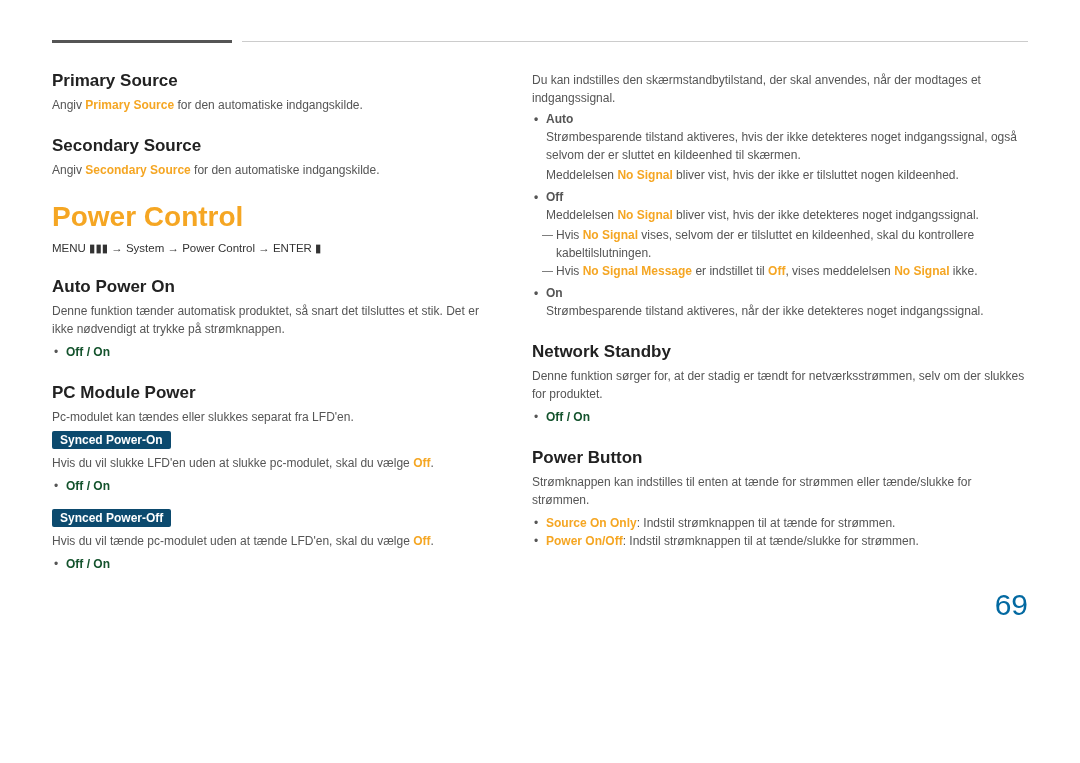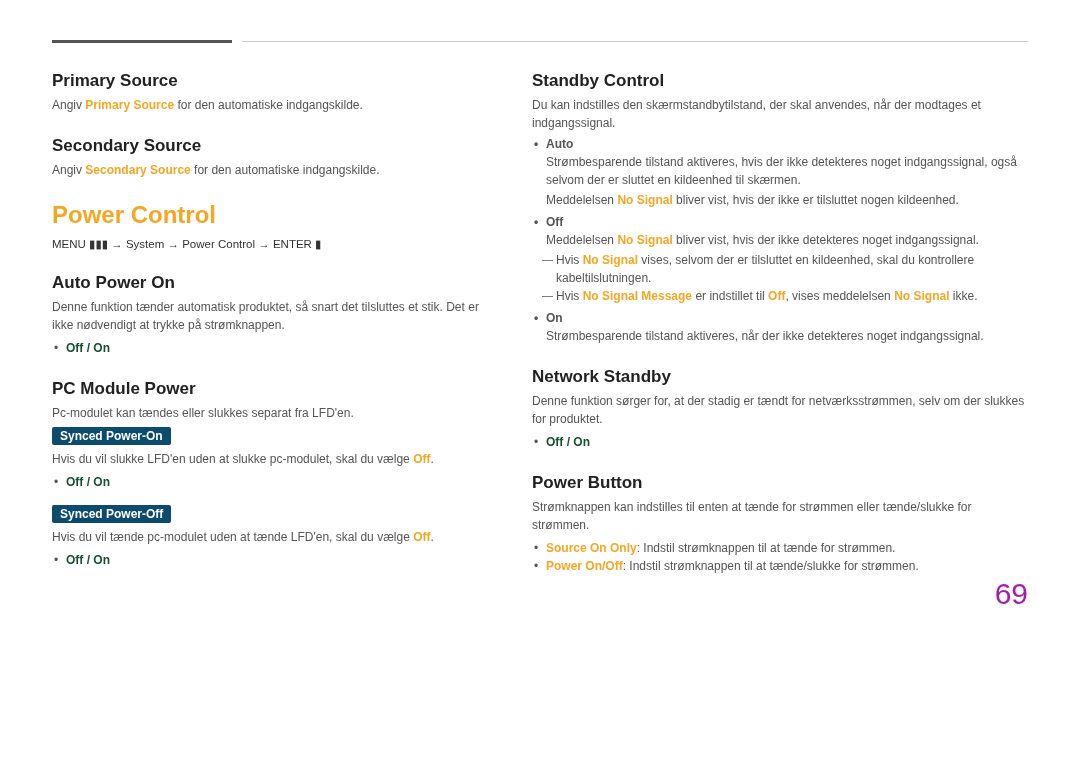--- a/index.html
+++ b/index.html
@@ -49,21 +49,21 @@
     .section {
       margin-bottom: 22px;
     }
     h2 {
       font-size: 17px;
       font-weight: bold;
       color: #222;
       margin-bottom: 5px;
     }
     .power-control-heading {
-      font-size: 24px;
+      font-size: 28px;
       font-weight: bold;
       color: #f5a623;
       margin-bottom: 8px;
     }
     .menu-path {
       font-size: 11.5px;
       font-weight: normal;
       color: #333;
       margin-bottom: 14px;
       font-family: Arial, sans-serif;
@@ -144,24 +144,24 @@
     }
     .standby-sub-text {
       font-size: 12px;
       color: #555;
       padding-left: 14px;
       line-height: 1.5;
       margin-top: 2px;
     }
     .page-number {
       position: absolute;
-      bottom: 39px;
+      bottom: 28px;
       right: 52px;
       font-size: 30px;
-      color: #a21caf;
+      color: #0369a1;
       font-weight: 300;
     }
   </style>
 </head>
 <body>
 
 <div class="page">
   <div class="top-rule">
     <div class="top-rule-dark"></div>
     <div class="top-rule-light"></div>
@@ -213,21 +213,20 @@
             <li><span class="bullet-item-orange">Off / On</span></li>
           </ul>
         </div>
       </div>
 
     </div>
 
     <div class="col-right">
 
       <div class="section">
-        <h2>Standby Control</h2>
         <p class="body-text">Du kan indstilles den skærmstandbytilstand, der skal anvendes, når der modtages et indgangssignal.</p>
 
         <div class="standby-bullet">
           <div class="standby-bullet-title"><strong>Auto</strong></div>
           <p class="standby-sub-text">Strømbesparende tilstand aktiveres, hvis der ikke detekteres noget indgangssignal, også selvom der er sluttet en kildeenhed til skærmen.</p>
           <p class="standby-sub-text">Meddelelsen <span class="highlight-orange">No Signal</span> bliver vist, hvis der ikke er tilsluttet nogen kildeenhed.</p>
         </div>
 
         <div class="standby-bullet">
           <div class="standby-bullet-title"><strong>Off</strong></div>

